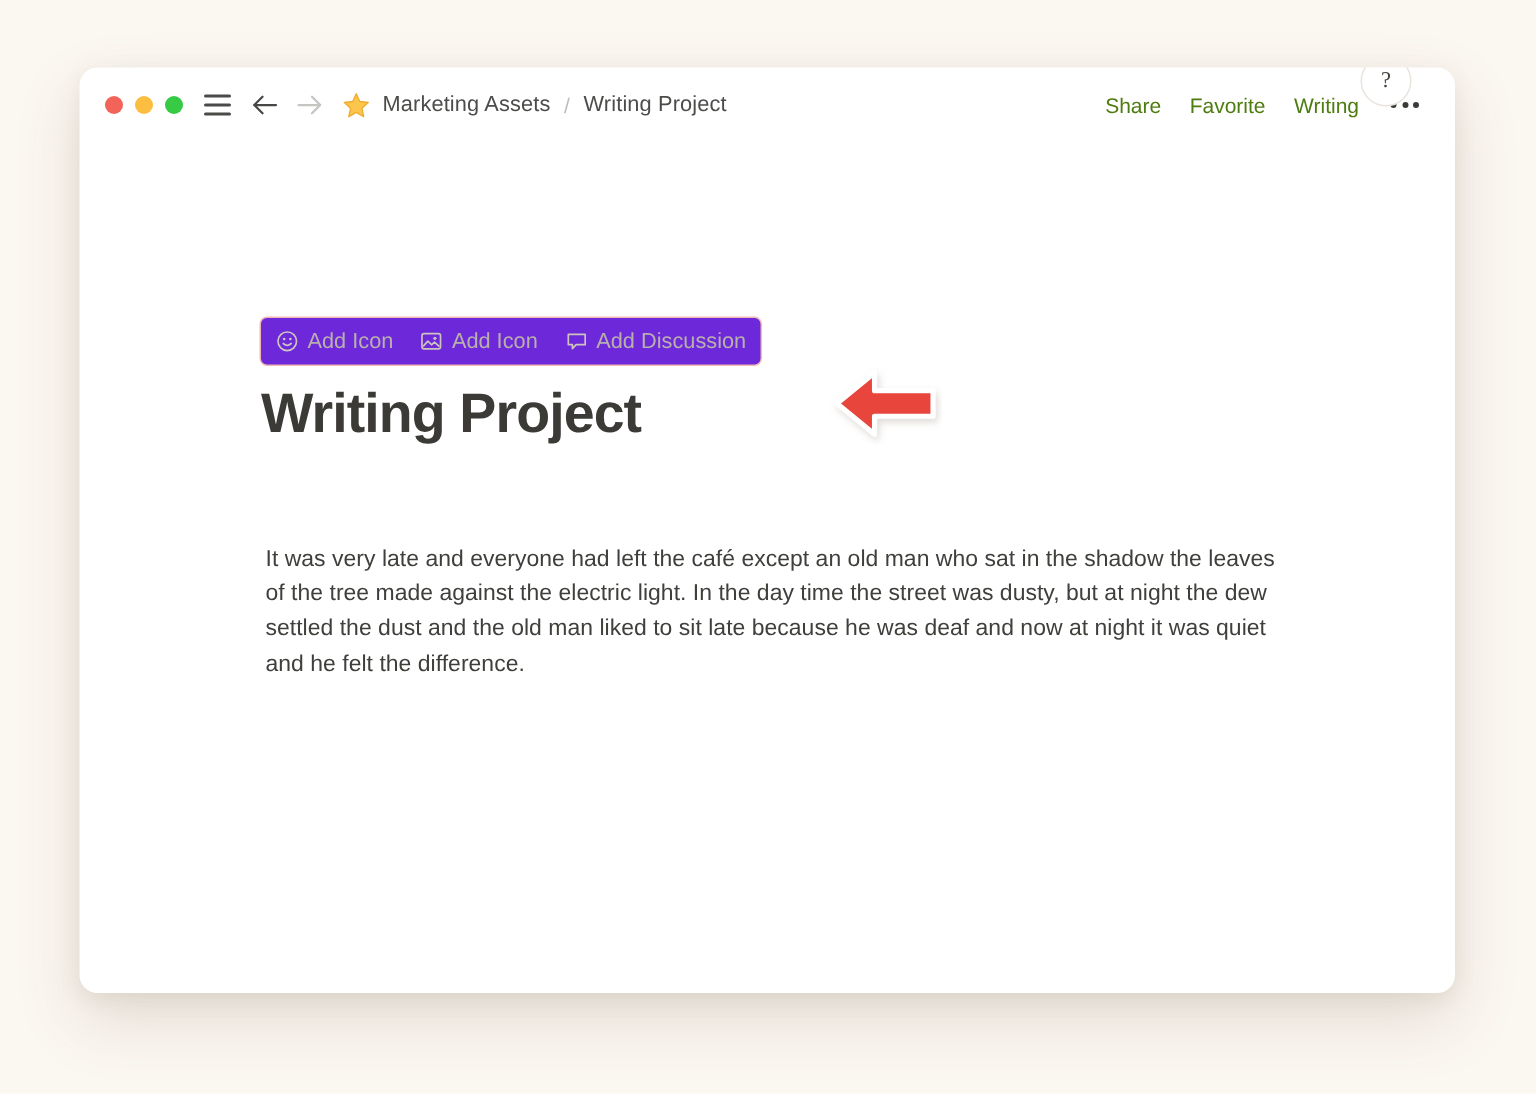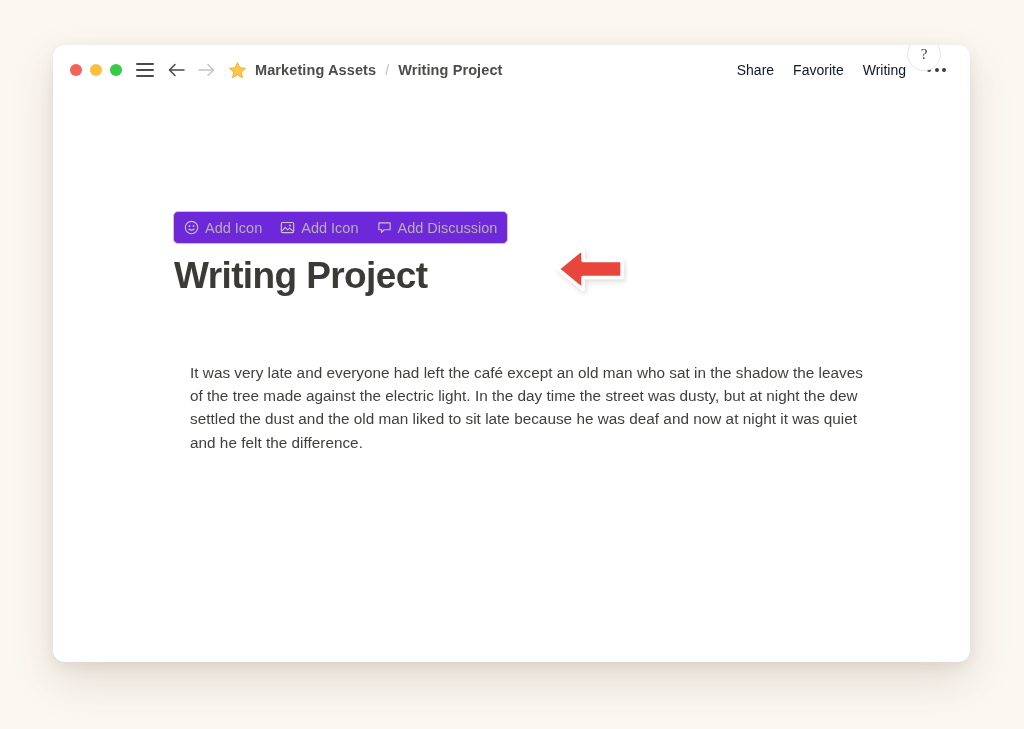--- a/index.html
+++ b/index.html
@@ -81,36 +81,36 @@
 
   .star-icon { display: block; margin-right: 8px; cursor: pointer; }
 
   .breadcrumb {
     display: flex;
     align-items: center;
     font-size: 14.5px;
     color: #4c4c4a;
     letter-spacing: 0.1px;
   }
-  .crumb { cursor: pointer; white-space: nowrap; font-weight: bold; }
+  .crumb { cursor: pointer; white-space: nowrap; }
   .crumb-sep {
     margin: 0 9px;
     color: #bdbdb9;
     font-size: 14px;
   }
 
   .titlebar-right {
     margin-left: auto;
     display: flex;
     align-items: center;
     gap: 19px;
   }
   .tb-action {
     font-size: 14px;
-    color: #0f172a;
+    color: #4d7c0f;
     cursor: pointer;
     white-space: nowrap;
   }
   .ellipsis-icon {
     display: flex;
     align-items: center;
     gap: 3.5px;
     cursor: pointer;
     padding-left: 2px;
   }
@@ -182,21 +182,21 @@
     font-size: 37px;
     font-weight: bold;
     color: #3b3a36;
     letter-spacing: -0.6px;
     line-height: 1.1;
   }
 
   
   .body-text {
     position: absolute;
-    left: 16px;
+    left: 3px;
     top: 150px;
     width: 684px;
     font-size: 15.3px;
     line-height: 23.2px;
     color: #3f3f3c;
     letter-spacing: 0.02px;
   }
 
   
   .help-btn {

